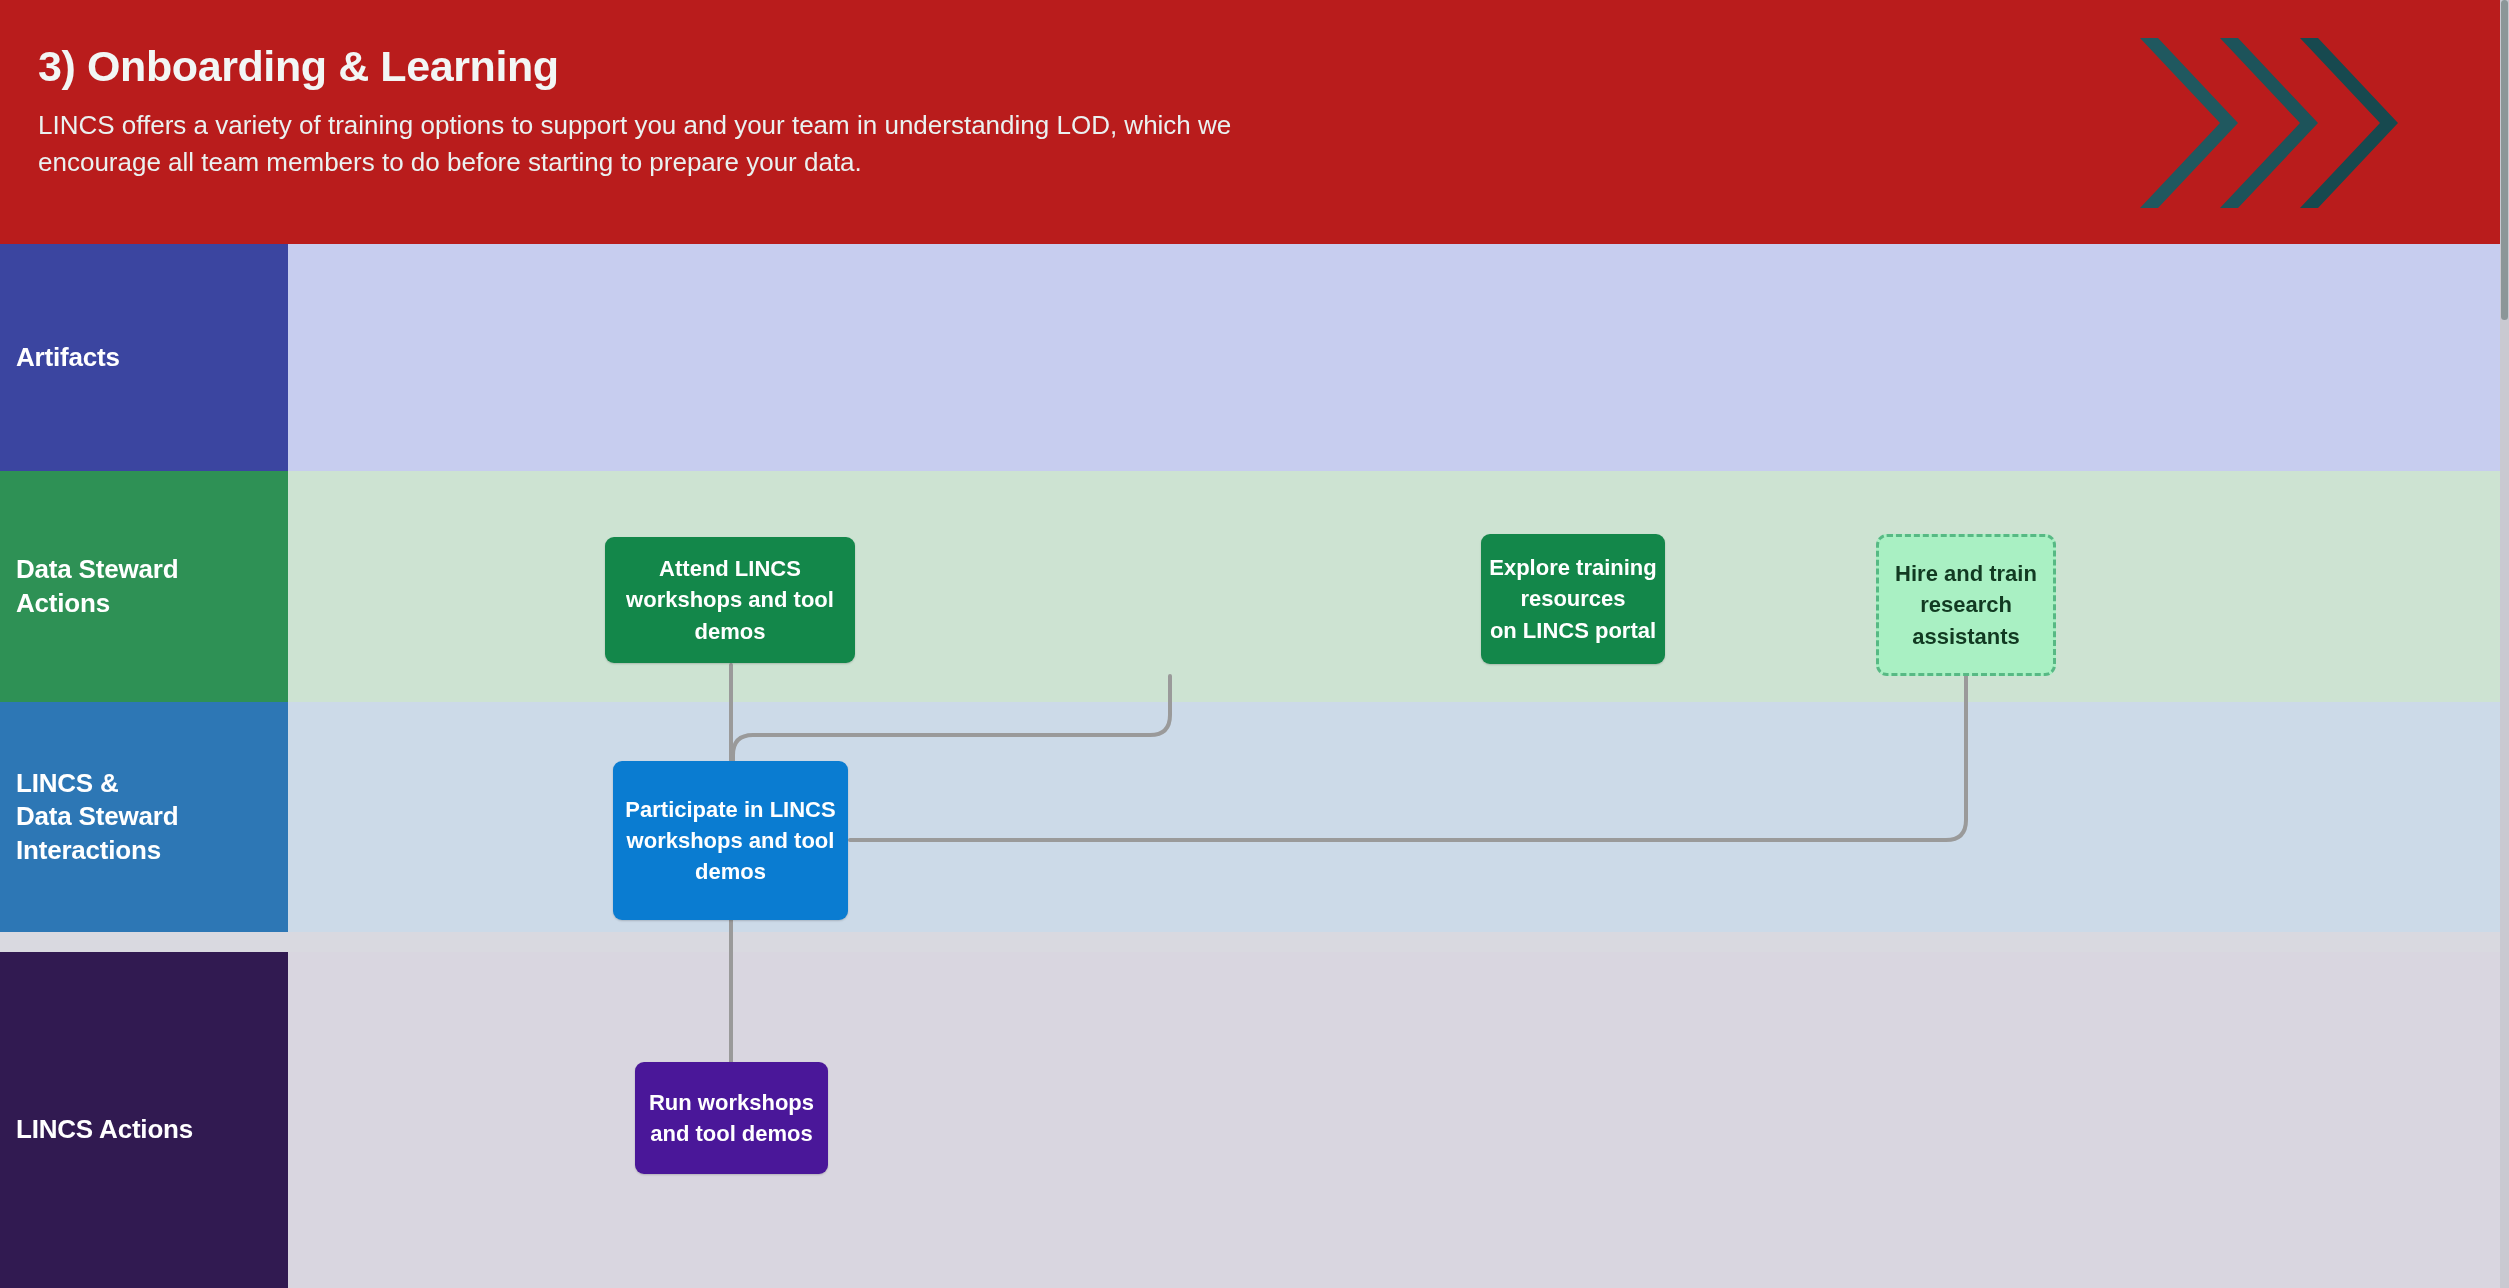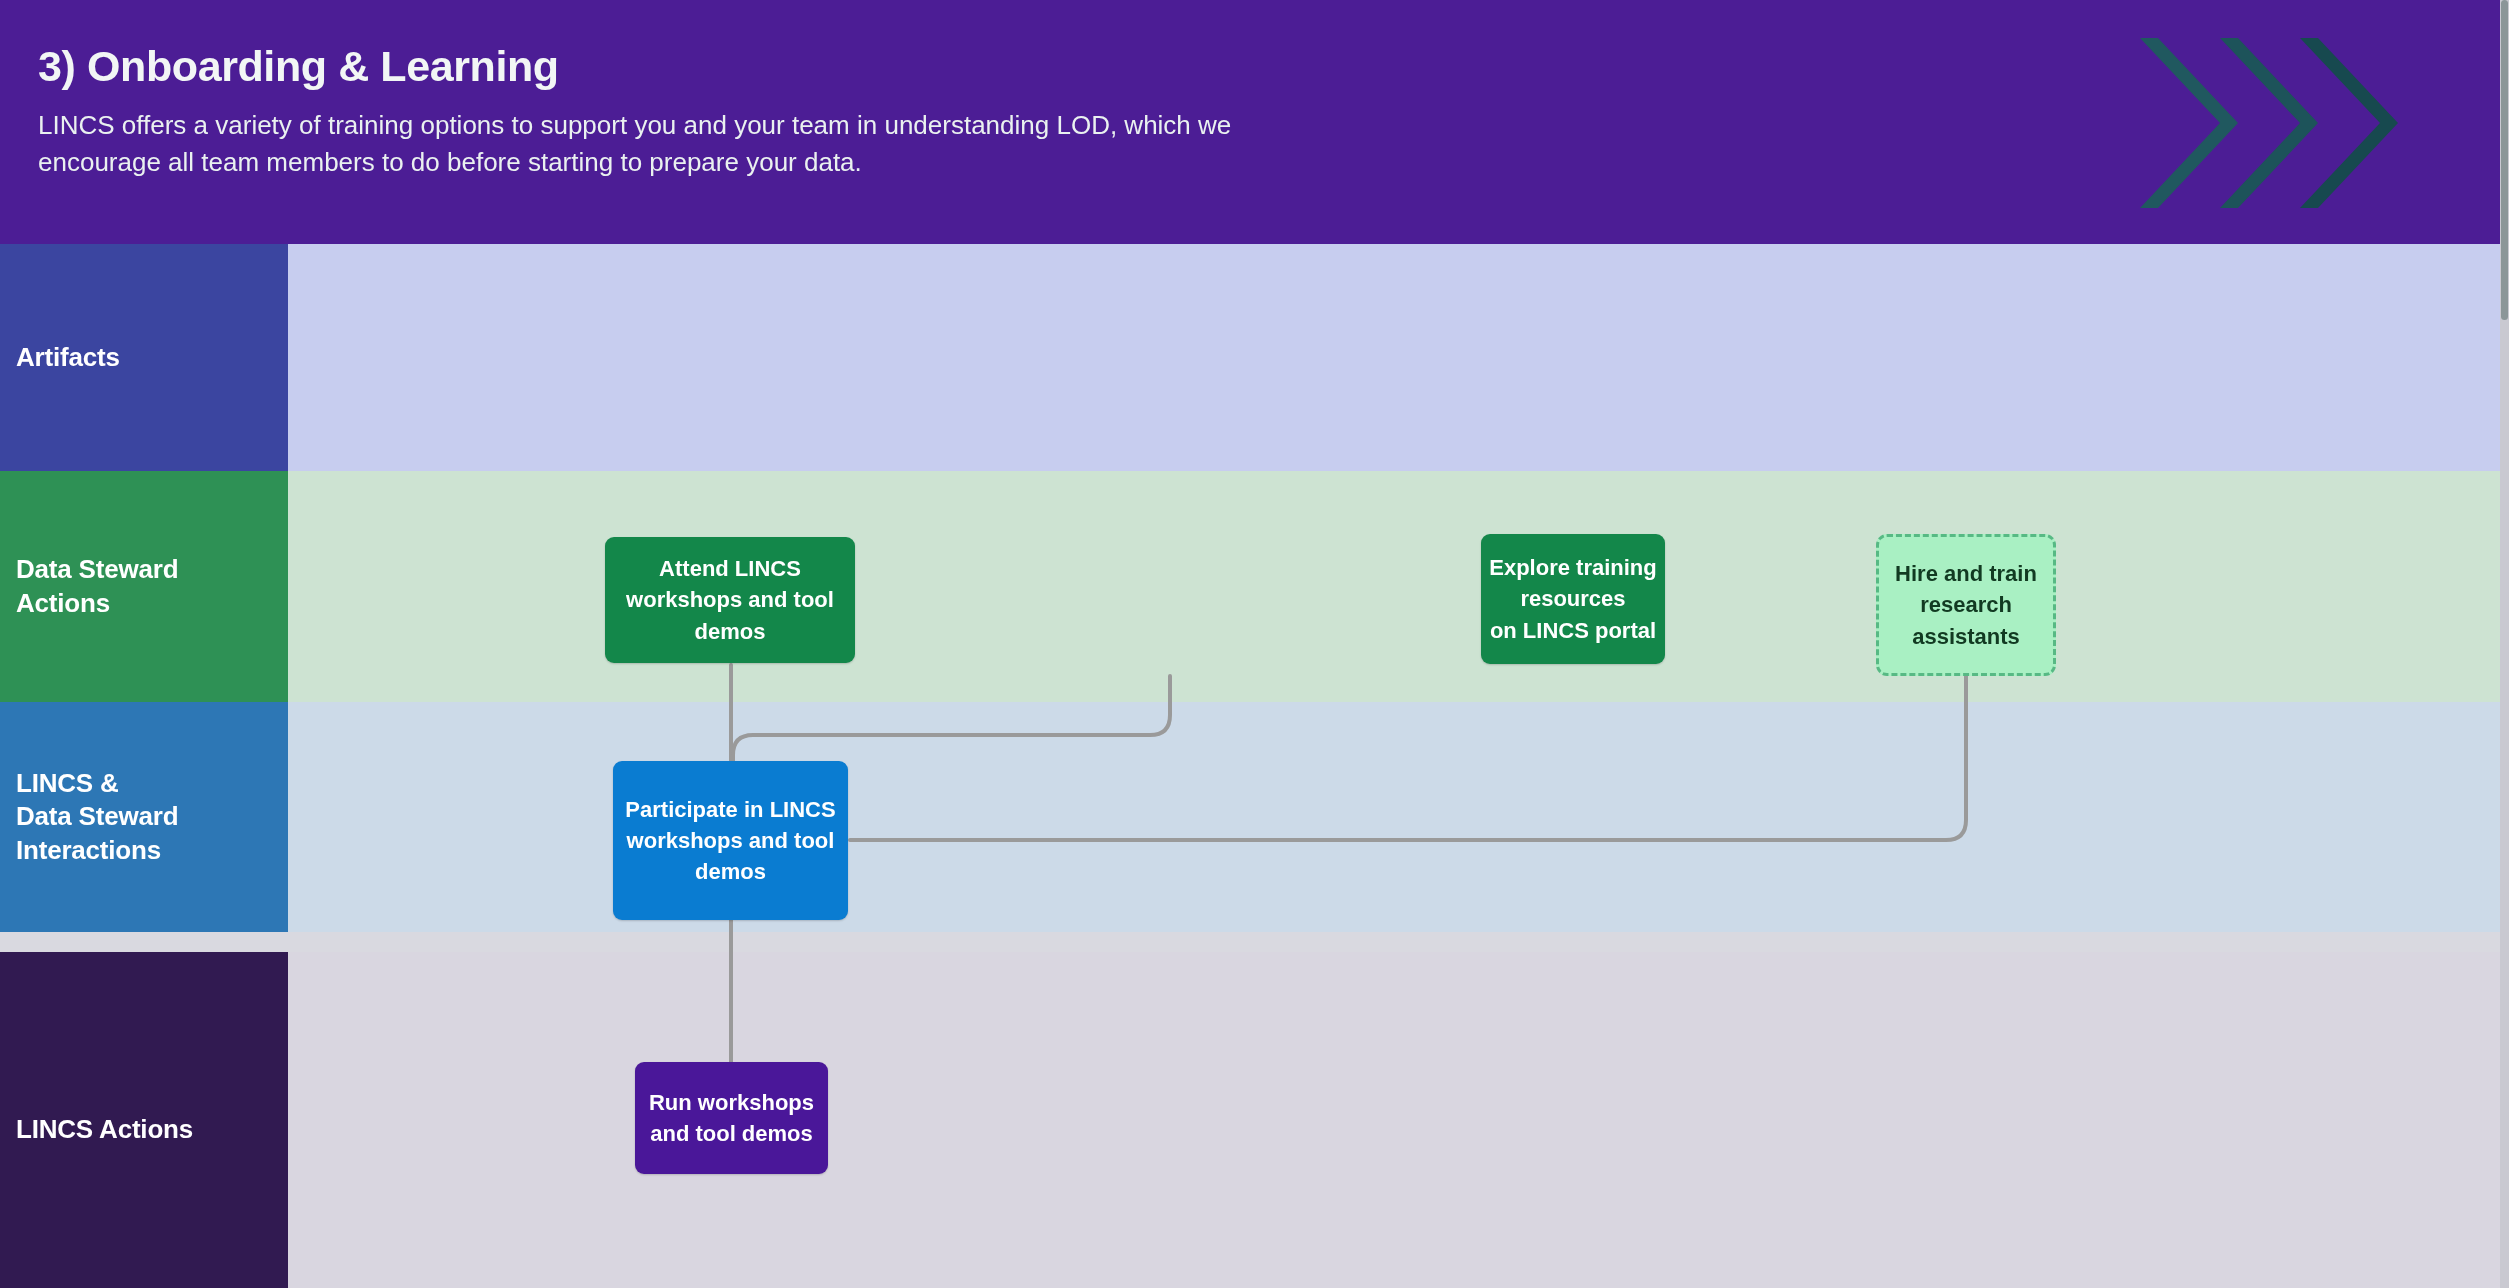--- a/index.html
+++ b/index.html
@@ -19,21 +19,21 @@
     height: 1288px;
     overflow: hidden;
   }
 
   
   .header {
     position: absolute;
     left: 0; top: 0;
     width: 2500px;
     height: 244px;
-    background: #4c1d95;
+    background: #b91c1c;
     overflow: hidden;
   }
   .header-inner {
     position: absolute;
     left: 38px;
     top: 42px;
     width: 1420px;
   }
   .header-title {
     font-size: 43px;

